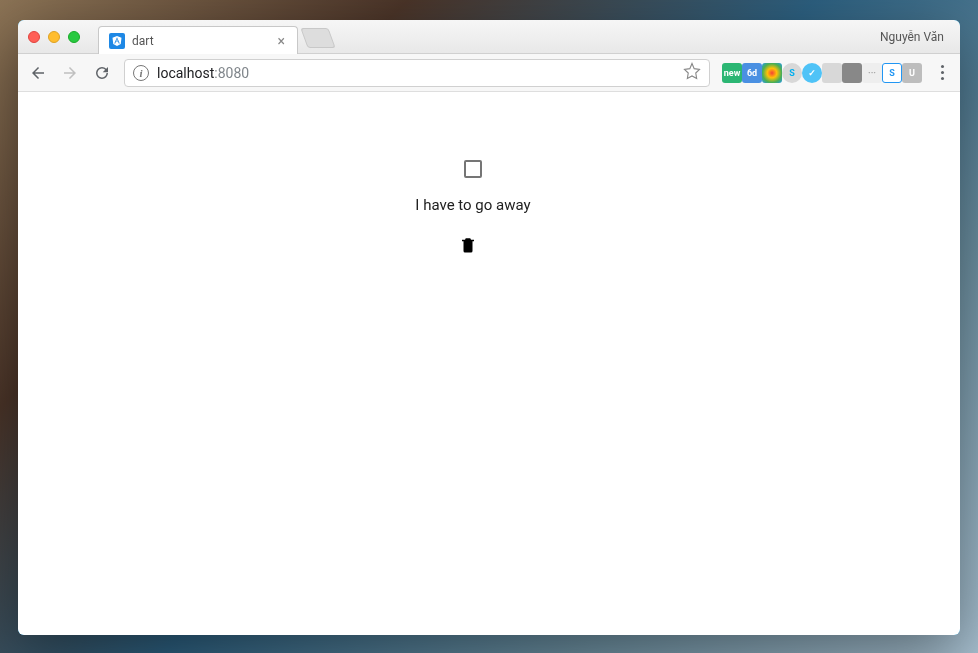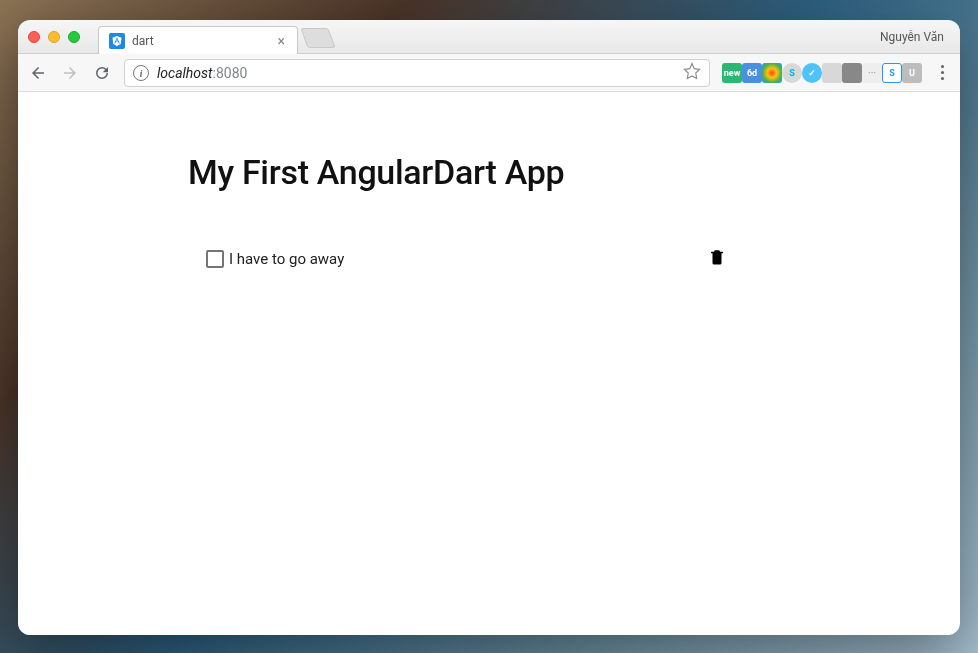--- a/index.html
+++ b/index.html
@@ -11,21 +11,21 @@
       overflow: hidden;
       position: relative;
     }
     .window {
       position: absolute;
       top: 20px;
       left: 18px;
       right: 18px;
       bottom: 18px;
       background: #0ea5e9;
-      border-radius: 12px;
+      border-radius: 6px;
       box-shadow: 0 20px 60px rgba(0,0,0,0.4);
       overflow: hidden;
       display: flex;
       flex-direction: column;
     }
     .titlebar {
       height: 34px;
       background: linear-gradient(#f6f6f6, #e8e8e8);
       border-bottom: 1px solid #d0d0d0;
       display: flex;
@@ -134,21 +134,21 @@
       border-radius: 50%;
       display: flex;
       align-items: center;
       justify-content: center;
       font-size: 11px;
       font-weight: bold;
       color: #777;
       font-style: italic;
       font-family: Georgia, serif;
     }
-    .url-text { color: #202124; font-style: italic; }
+    .url-text { color: #202124; }
     .url-port { color: #80868b; }
     .star-icon { margin-left: auto; color: #888; }
     .star-icon svg { width: 18px; height: 18px; }
     .extensions {
       display: flex;
       align-items: center;
       padding: 0 4px;
     }
     .ext-icon {
       width: 20px; height: 20px;
@@ -212,22 +212,23 @@
       align-items: center;
       justify-content: center;
       cursor: pointer;
       box-shadow: 0 1px 3px rgba(0,0,0,0.15);
     }
     .add-btn svg { width: 20px; height: 20px; }
     .todo-list { padding: 0 8px 0 18px; }
     .todo-item {
       display: flex;
       align-items: center;
-      gap: 5px;
+      gap: 18px;
       padding: 8px 0;
+      flex-direction: column;
     }
     .checkbox {
       width: 18px; height: 18px;
       border: 2px solid #757575;
       border-radius: 2px;
       cursor: pointer;
       flex-shrink: 0;
     }
     .todo-text {
       flex: 1;
@@ -308,21 +309,20 @@
     </div>
     <div class="menu-dots">
       <span></span>
         <span></span>
         <span></span>
     </div>
   </div>
 
   <div class="content">
     <div class="app-container">
-      <h1 class="app-title">My First AngularDart App</h1>
       <div class="todo-list">
         <div class="todo-item">
           <div class="checkbox"></div>
           <span class="todo-text">I have to go away</span>
           <button class="delete-btn">
             <svg viewBox="0 0 24 24">
                 <path fill="currentColor" d="M6 7h12v13a2 2 0 01-2 2H8a2 2 0 01-2-2V7zm3-4h6l1 2h4v2H4V5h4l1-2z"></path>
               </svg>
           </button>
         </div>

